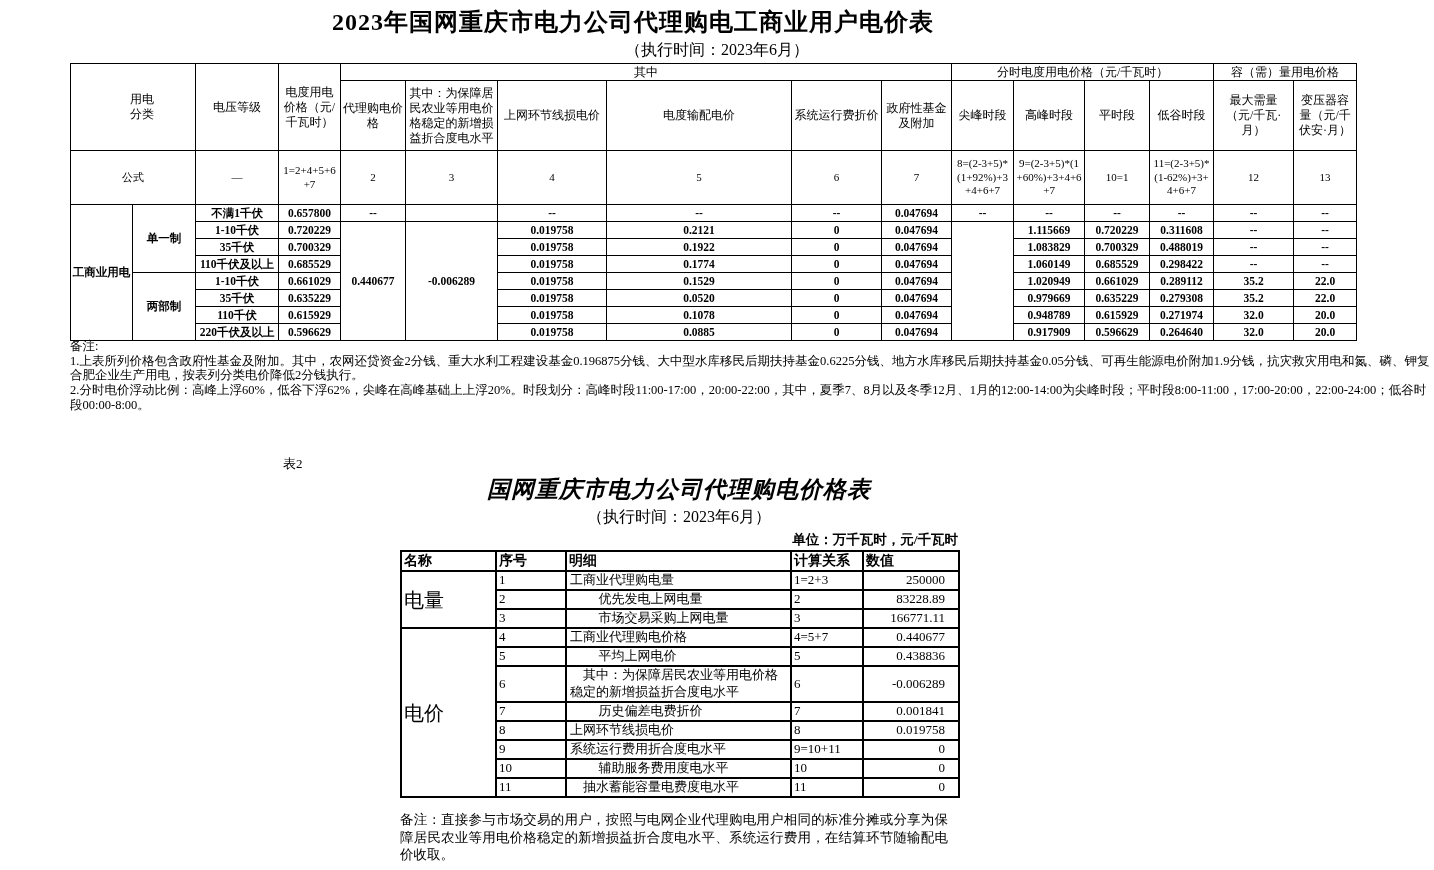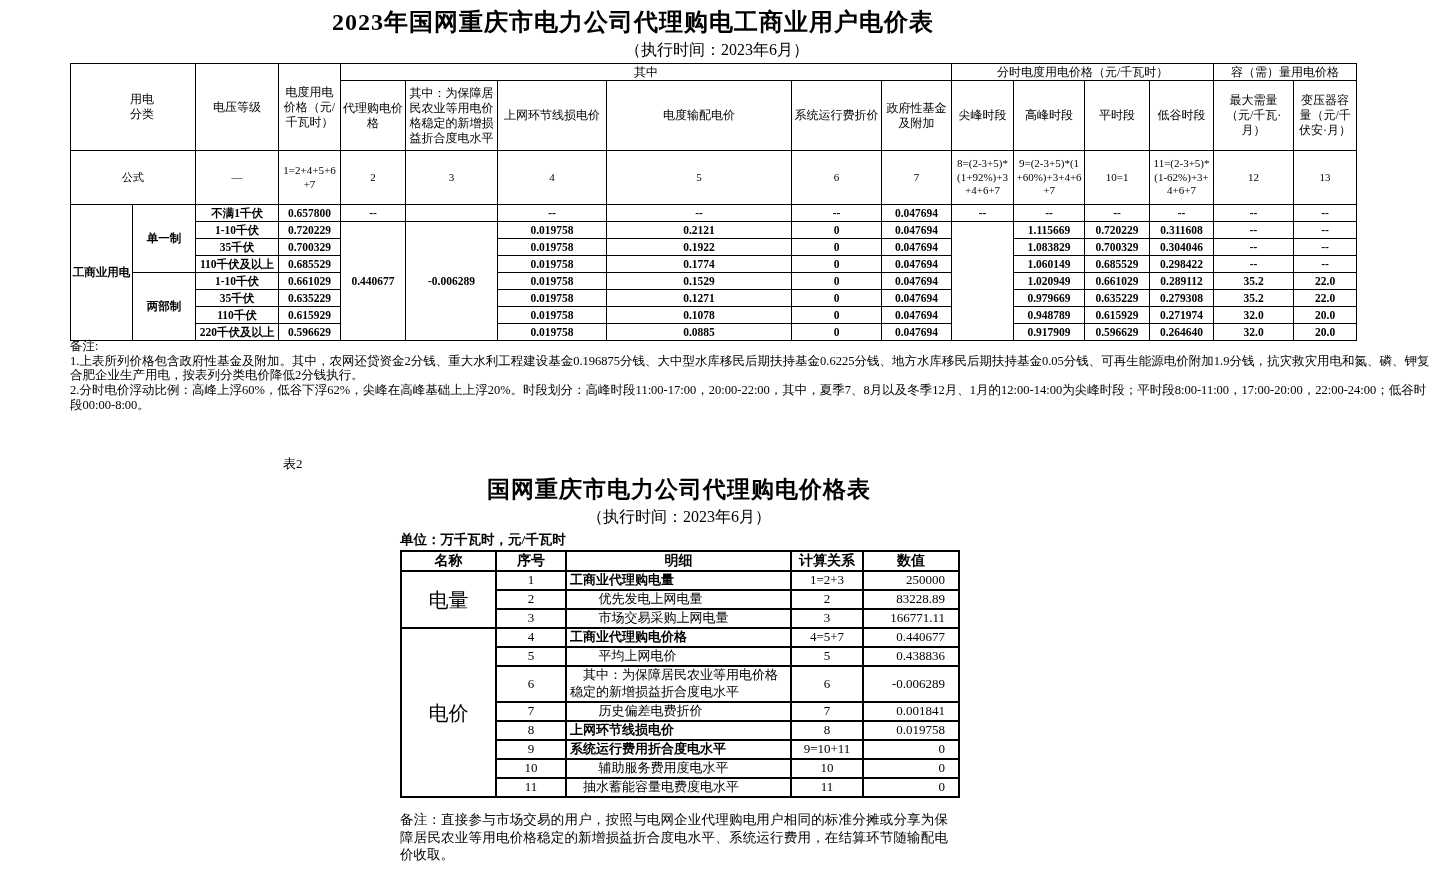--- a/index.html
+++ b/index.html
@@ -22,31 +22,31 @@
   .t1 tr.formula{height:54px;}
   .t1 tr.data td{height:16px;font-weight:bold;font-size:11.5px;padding:0 1px;}
   .t1 .pre{white-space:pre-line;padding-left:20px;}
 
   .notes{position:absolute;left:70px;top:339px;width:1360px;font-size:12.5px;line-height:1.17;}
   .notes div{margin:0;}
 
   
   .t2-label{position:absolute;left:283px;top:455px;font-size:13px;}
   .t2-title{position:absolute;left:400px;top:474px;width:558px;text-align:center;
-    font-size:23px;font-weight:bold;letter-spacing:1px;}
+    font-size:23px;font-weight:bold;letter-spacing:1px;font-style:italic;}
   .t2-subtitle{position:absolute;left:400px;top:507px;width:558px;text-align:center;font-size:16px;}
-  .t2-unit{position:absolute;left:400px;top:531px;width:558px;
+  .t2-unit{position:absolute;left:400px;top:531px;width:558px;text-align:right;
     font-size:13.5px;font-weight:bold;}
   .t2{position:absolute;left:400px;top:550px;width:558px;}
-  .t2 td{border:2px solid #000;text-align:center;vertical-align:middle;
+  .t2 td{border:2px solid #000;text-align:left;vertical-align:middle;
     font-size:13px;line-height:1.3;padding:0 2px;height:17px;}
   .t2 tr.head td{font-weight:bold;font-size:14px;}
   .t2 .name{font-weight:normal;font-size:20px;margin-left:20px;}
   .t2 .detail{text-align:left;padding-left:3px;word-break:break-all;}
-  .t2 .detail.b{font-weight:bold;margin-top:6px;}
+  .t2 .detail.b{font-weight:normal;margin-top:6px;}
   .t2 .detail.ind{text-indent:2.2em;}
   .t2 .detail.ind1{text-indent:1em;}
   .t2 .value{text-align:right;padding-right:13px;}
   .t2-note{position:absolute;left:400px;top:811px;width:548px;font-size:13.5px;line-height:1.3;
     text-align:justify;}
 </style>
 </head>
 <body>
 
 <div class="doc-title">2023年国网重庆市电力公司代理购电工商业用户电价表</div>
@@ -148,21 +148,21 @@
   </tr>
   <tr class="data">
     <td>35千伏</td>
     <td>0.700329</td>
     <td>0.019758</td>
     <td>0.1922</td>
     <td>0</td>
     <td>0.047694</td>
     <td>1.083829</td>
     <td>0.700329</td>
-    <td>0.304046</td>
+    <td>0.488019</td>
     <td>--</td>
     <td>--</td>
   </tr>
   <tr class="data">
     <td>110千伏及以上</td>
     <td>0.685529</td>
     <td>0.019758</td>
     <td>0.1774</td>
     <td>0</td>
     <td>0.047694</td>
@@ -183,21 +183,21 @@
     <td>1.020949</td>
     <td>0.661029</td>
     <td>0.289112</td>
     <td>35.2</td>
     <td>22.0</td>
   </tr>
   <tr class="data">
     <td>35千伏</td>
     <td>0.635229</td>
     <td>0.019758</td>
-    <td>0.1271</td>
+    <td>0.0520</td>
     <td>0</td>
     <td>0.047694</td>
     <td>0.979669</td>
     <td>0.635229</td>
     <td>0.279308</td>
     <td>35.2</td>
     <td>22.0</td>
   </tr>
   <tr class="data">
     <td>110千伏</td>

